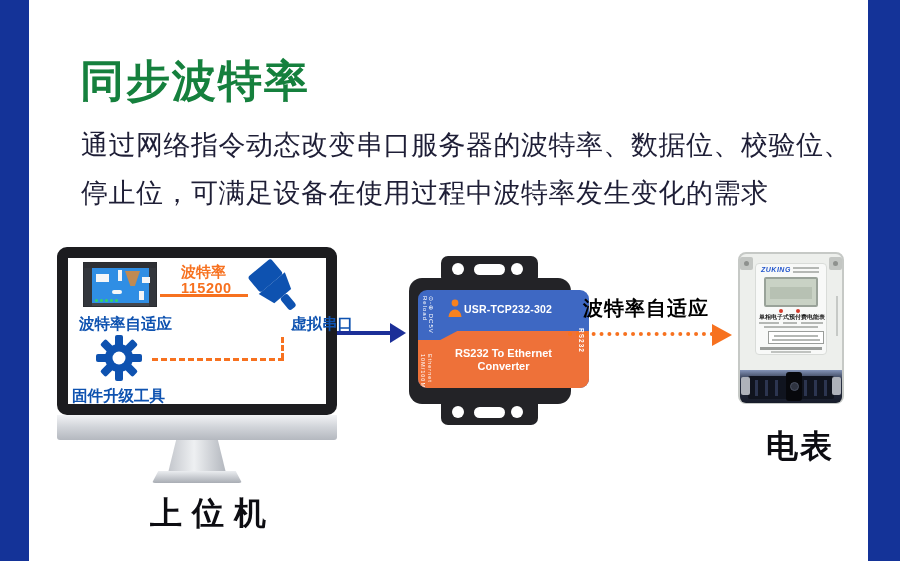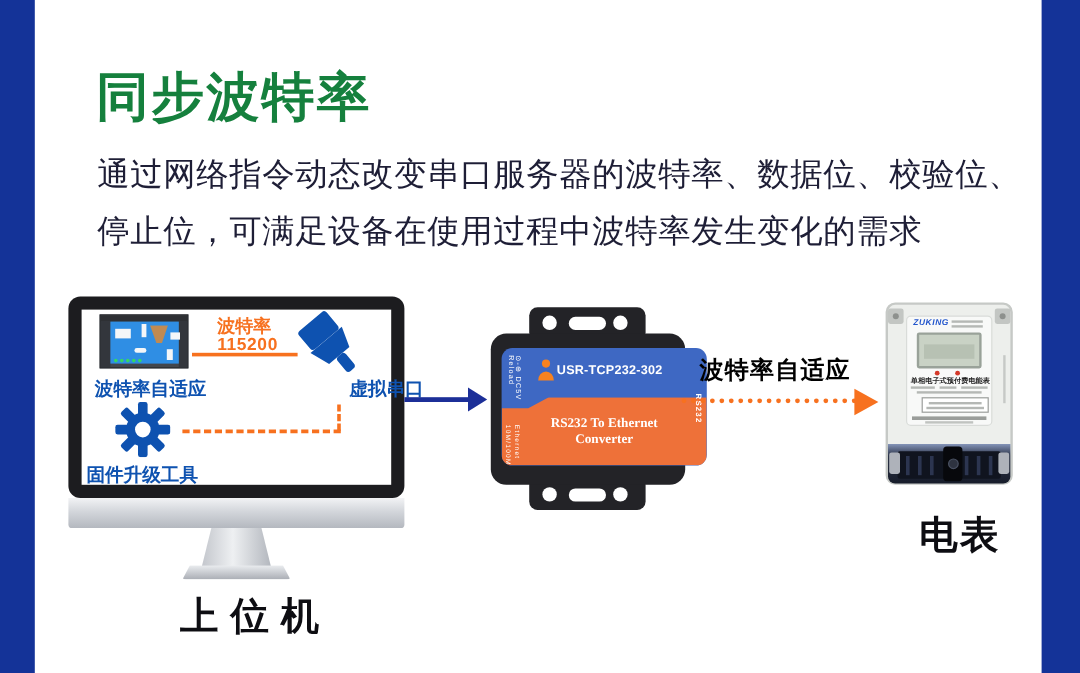--- a/index.html
+++ b/index.html
@@ -74,21 +74,21 @@
   .dev-label{left:418px;top:290px;width:171px;height:98px;background:#3e68c3;border-radius:9px;overflow:hidden;}
   .dev-orange{position:absolute;left:0;right:0;bottom:0;height:57px;background:#ee7139;
               clip-path:polygon(0 16%,13% 16%,23% 0,100% 0,100% 100%,0 100%);}
   .dev-model{position:absolute;left:46px;top:13px;font-size:10.5px;font-weight:bold;color:#ffffff;letter-spacing:0.2px;}
   .vtext{position:absolute;writing-mode:vertical-rl;color:#ffffff;font-size:6px;letter-spacing:1px;}
   .vt1{left:4px;top:6px;height:58px;}
   .vt2a{left:2px;top:64px;height:32px;font-size:5.5px;}
   .vt2b{left:9px;top:64px;height:32px;font-size:5.5px;}
   .vt3{right:4px;top:38px;height:34px;font-weight:bold;font-size:6.5px;}
   .conv{position:absolute;left:10px;right:10px;top:57px;text-align:center;color:#ffffff;
-        font-weight:bold;font-size:11px;line-height:13px;font-family:Liberation Serif, serif;}
+        font-weight:bold;font-size:11px;line-height:13px;}
 
   
   .adaptive{left:583px;top:295px;font-size:20px;font-weight:bold;color:#000000;letter-spacing:1px;}
   .dot-line{left:568px;top:332px;width:146px;height:0;border-top:4px dotted #f7711f;}
   .dot-head{left:712px;top:324px;width:0;height:0;border-left:20px solid #f7711f;
             border-top:11px solid transparent;border-bottom:11px solid transparent;}
 
   
   .meter-body{left:738px;top:252px;width:106px;height:152px;background:#edefec;
               border:2px solid #c6c9c6;border-radius:8px;box-sizing:border-box;}

